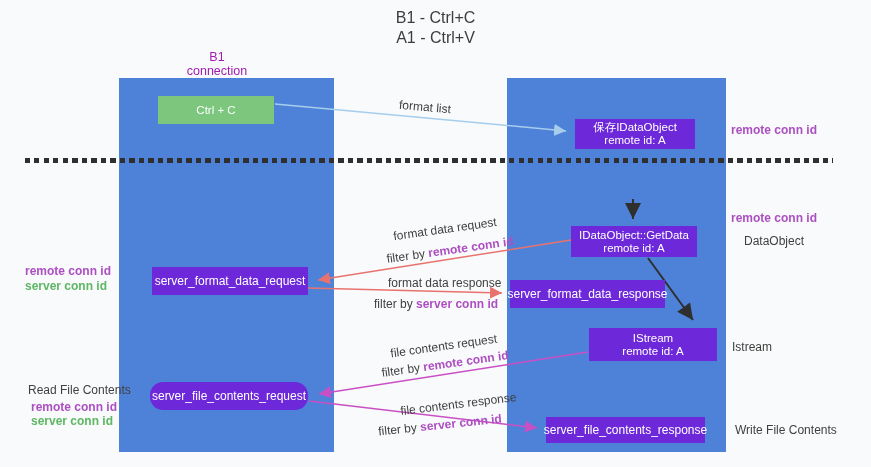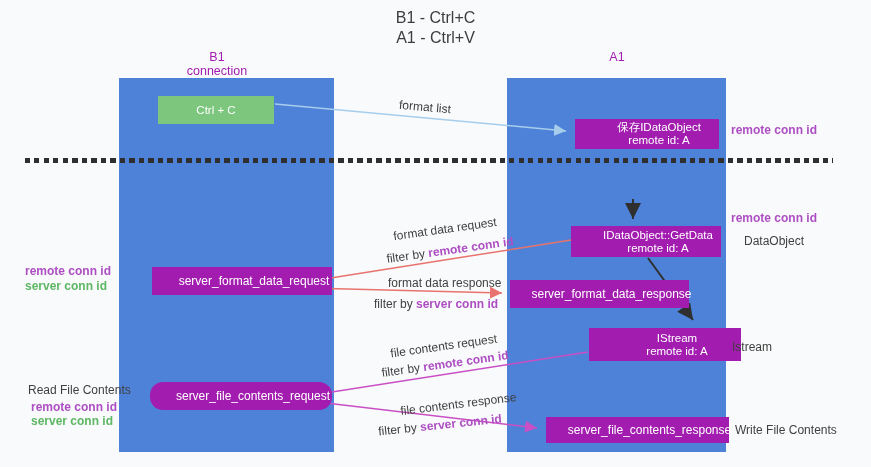--- a/index.html
+++ b/index.html
@@ -7,21 +7,21 @@
   .title{position:absolute;left:0;top:8px;width:871px;text-align:center;color:#3d3d3d;font-size:16px;line-height:20px;}
   .col-header{position:absolute;text-align:center;color:#a21caf;font-size:12.5px;line-height:14px;}
   .lane{position:absolute;top:78px;height:374px;background:#4e82d8;}
   .lane-left{left:119px;width:215px;}
   .lane-right{left:507px;width:219px;}
   .dashline{position:absolute;left:25px;top:158px;width:808px;height:5px;
     background:repeating-linear-gradient(90deg,#2f2f2f 0 5px,transparent 5px 9.5px);}
   .node{position:absolute;display:flex;flex-direction:column;align-items:center;justify-content:center;
     color:#fff;font-size:11.5px;line-height:13px;text-align:center;}
   .green{background:#7cc67e;}
-  .orange{background:#a21caf;padding-left:24px;}
+  .orange{background:#6d28d9;}
   .lbl{position:absolute;font-size:12px;color:#3f3f3f;white-space:nowrap;}
   .purple{color:#ad4fc2;font-weight:bold;}
   .greentx{color:#5db763;font-weight:bold;}
   .rot{transform-origin:center;}
   svg.overlay{position:absolute;left:0;top:0;pointer-events:none;}
 </style>
 </head>
 <body>
 
 <div class="canvas">
@@ -29,21 +29,20 @@
   <div class="title">
     <div>B1 - Ctrl+C</div>
     <div>A1 - Ctrl+V</div>
   </div>
 
   <div class="col-header" style="left:157px;top:50px;width:120px;">
     <div>B1</div>
     <div>connection</div>
   </div>
   <div class="col-header" style="left:557px;top:50px;width:120px;">
-    <div>A1</div>
   </div>
 
   <div class="lane lane-left"></div>
   <div class="lane lane-right"></div>
 
   <div class="dashline"></div>
 
   <svg class="overlay" width="871" height="467" viewBox="0 0 871 467">
     <defs>
       <marker id="mblue" markerWidth="8" markerHeight="8" refX="8" refY="4" orient="auto">

